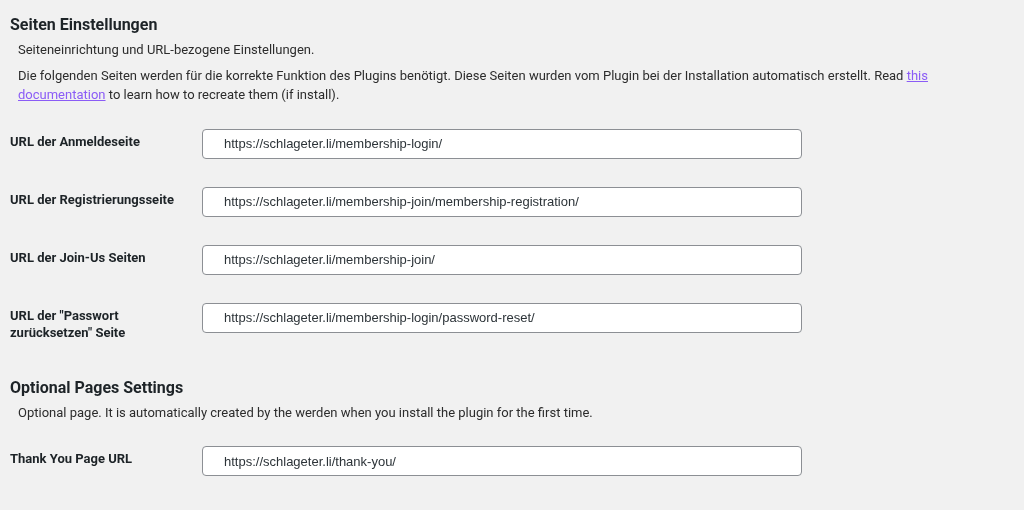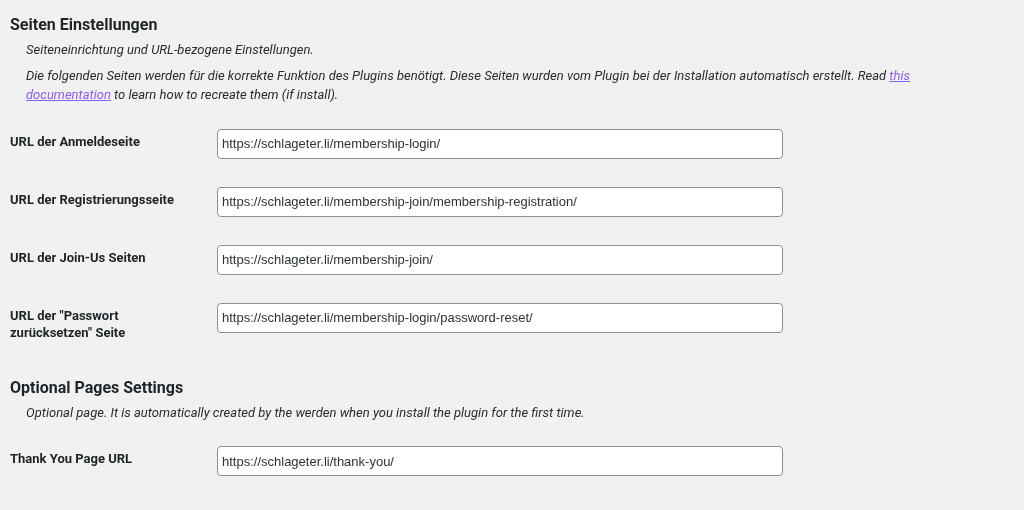--- a/index.html
+++ b/index.html
@@ -14,54 +14,53 @@
   .page {
     padding: 6px 10px 20px 10px;
   }
   h2.section-title {
     font-size: 16px;
     font-weight: 700;
     margin: 9px 0 6px 0;
     color: #1d2327;
   }
   p.sub {
-    margin: 6px 16px;
+    margin: 6px 8px;
     color: #2c2c2c;
     line-height: 1.5;
-    font-style: italic;
   }
   a.doc-link {
     color: #8b5cf6;
     text-decoration: underline;
     cursor: pointer;
   }
   table.form-table {
     width: 100%;
     border-collapse: collapse;
     margin-top: 10px;
   }
   table.form-table th {
     width: 185px;
     text-align: left;
     vertical-align: top;
     font-weight: 700;
     font-size: 13px;
-    padding: 18px 22px 18px 0;
+    padding: 18px 7px 18px 0;
     line-height: 1.35;
   }
   table.form-table td {
     vertical-align: top;
     padding: 14px 0;
   }
   input.regular-text {
     width: 556px;
     height: 28px;
     border: 1px solid #8c8f94;
     border-radius: 4px;
-    padding: 0 4px;
+    padding: 0 21px;
     font-size: 13px;
     background: #fff;
     color: #2c3338;
     box-shadow: 0 0 0 transparent;
   }
 </style>
 </head>
 <body>
 
 <div class="page">

